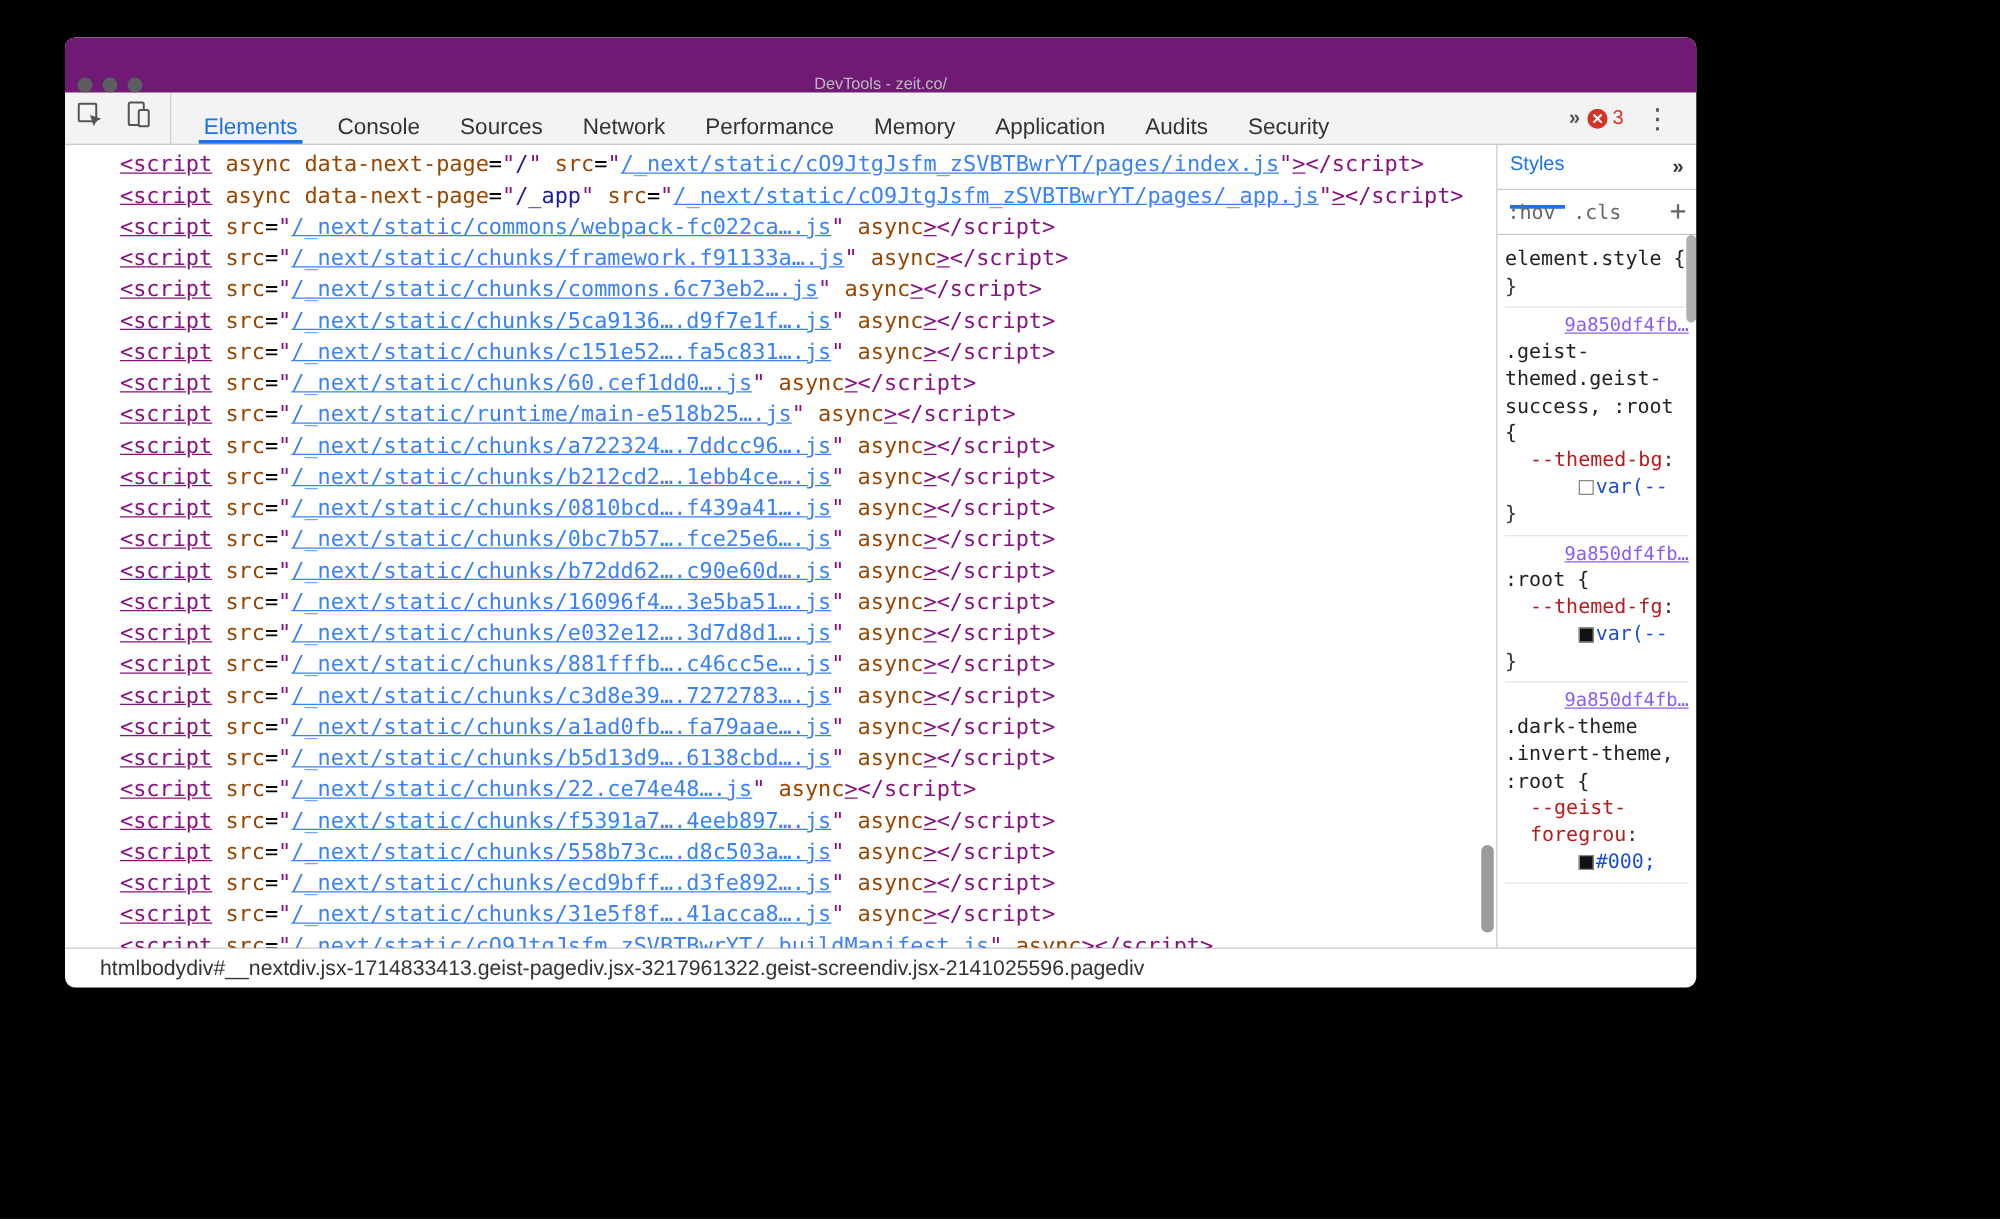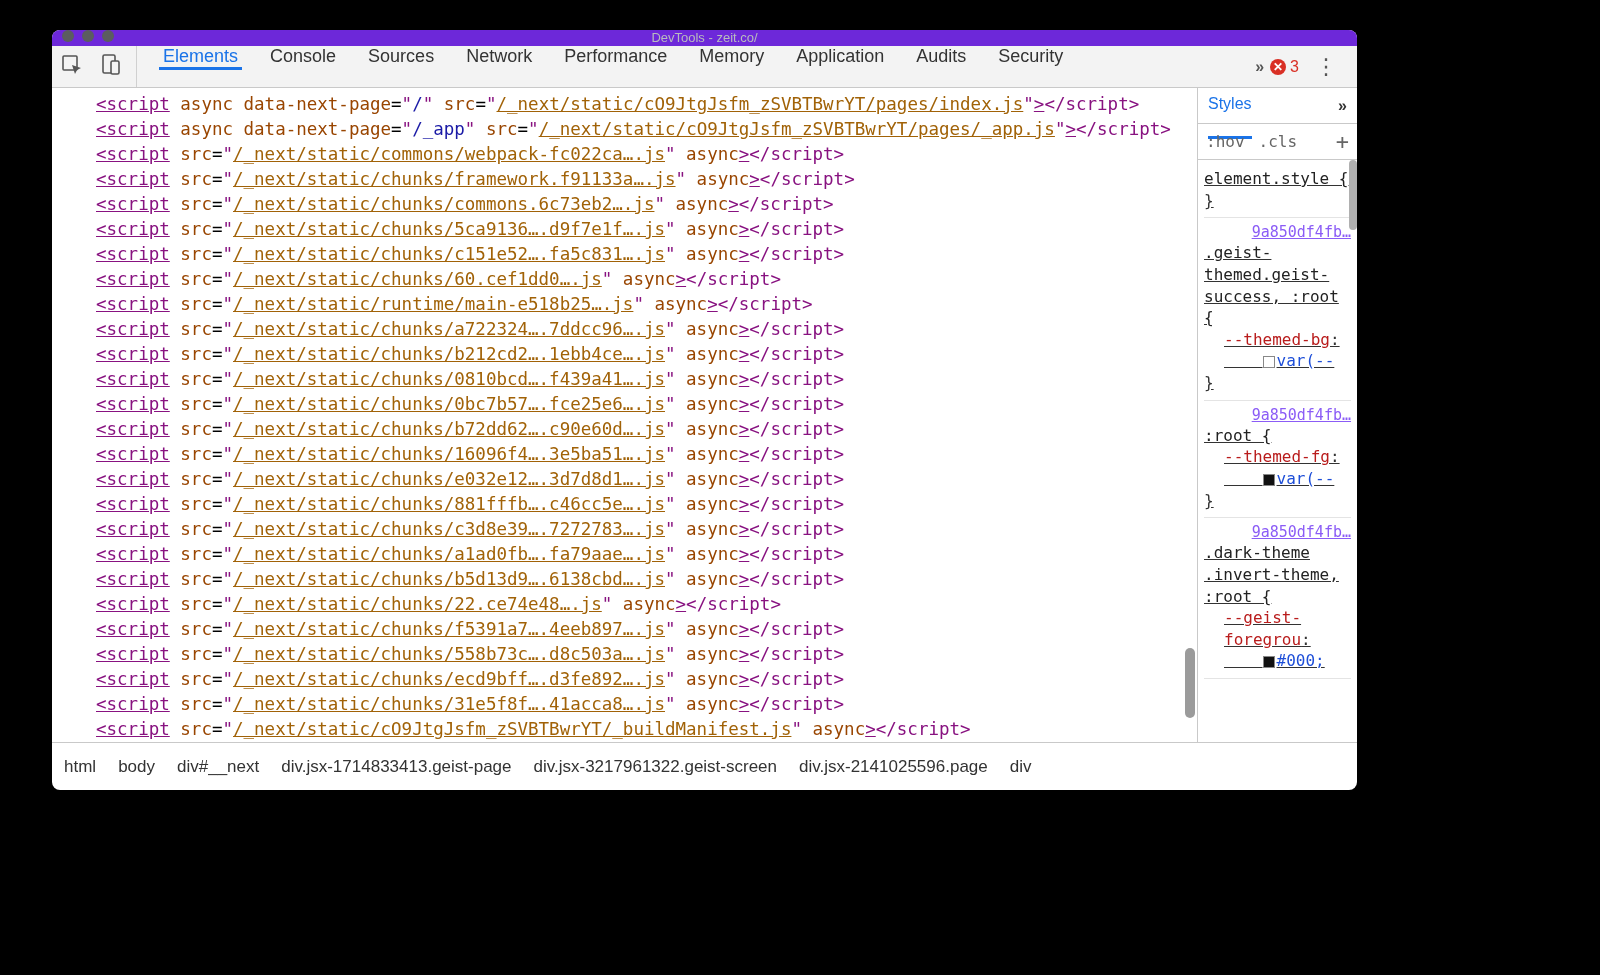--- a/index.html
+++ b/index.html
@@ -7,64 +7,64 @@
   .window {
     position: absolute;
     left: 52px; top: 30px; width: 1305px; height: 760px;
     background: #fff;
     border-radius: 8px;
     overflow: hidden;
     box-shadow: 0 20px 60px rgba(0,0,0,.5);
     display: flex; flex-direction: column;
   }
   .titlebar {
-    height: 16px; background: #6d28d9; display:flex; align-items:flex-start; padding:0 10px; gap:8px; position:relative;
+    height: 44px; background: #701a75; display:flex; align-items:flex-end; padding:0 10px; gap:8px; position:relative;
   }
   .titlebar .dots { display:flex; gap:8px; }
   .titlebar .dot { width:12px; height:12px; border-radius:50%; background:#5b5d60; }
   .titlebar .title { position:absolute; left:0; right:0; text-align:center; color:#b9bbbe; font-size:13px; }
   .toolbar {
     height: 42px; border-bottom:1px solid #c9c9c9; background:#f3f3f3;
     display:flex; align-items:stretch; padding:0 8px; gap:0;
   }
   .tb-icons { display:flex; align-items:center; gap:14px; padding-right:14px; border-right:1px solid #d0d0d0; }
   .tb-icons svg { width:24px; height:24px; stroke:#555; fill:none; stroke-width:1.6; }
-  .tabs { display:flex; align-items:flex-start; gap:24px; padding-left:22px; flex:1; font-size:18px; color:#333; }
+  .tabs { display:flex; align-items:flex-end; gap:24px; padding-left:22px; flex:1; font-size:18px; color:#333; }
   .tab { display:flex; align-items:center; padding:0 4px; cursor:pointer; border-bottom:3px solid transparent; }
   .tab.active { color:#1a73e8; border-bottom-color:#1a73e8; }
   .tb-right { display:flex; align-items:center; gap:10px; padding:0 6px; }
   .err-badge { display:flex; align-items:center; gap:4px; font-size:16px; color:#d93025; }
   .err-badge .circ { width:16px; height:16px; border-radius:50%; background:#d93025; color:#fff; font-size:12px; display:flex; align-items:center; justify-content:center; font-weight:700;}
   .kebab { font-size:22px; color:#555; padding:0 6px; cursor:pointer; }
   .main { flex:1; display:flex; min-height:0; }
   .elements { flex:1; overflow:auto; font-family:"SF Mono", ui-monospace, Menlo, monospace; font-size:17.5px; line-height:25px; padding:4px 0 0 44px; position:relative; }
   .elements .scrollbar { position:absolute; right:2px; width:10px; height:70px; background:#9b9b9b; border-radius:5px; top:560px;}
   .line { white-space:nowrap; }
   .tag { color:#881280;text-decoration:underline; }
   .attr-name { color:#994500; }
   .attr-val { color:#1a1aa6; }
-  .link { color:#a16207; text-decoration:underline; }
+  .link { color:#3b82f6; text-decoration:underline; }
   .gt, .quote { color:#881280; }
   .close { color:#881280; }
   .styles-panel { width:160px; border-left:1px solid #c9c9c9; display:flex; flex-direction:column; font-size:16px; color:#333; overflow:hidden; }
   .sp-tabs { height:36px; border-bottom:1px solid #c9c9c9; display:flex; align-items:center; padding:0 10px; gap:12px;}
   .sp-tab { color:#1a73e8; border-bottom:3px solid #1a73e8; padding:23px 0; }
   .sp-toolbar { height:36px; border-bottom:1px solid #c9c9c9; display:flex; align-items:center; gap:14px; padding:0 8px; font-family:ui-monospace,monospace; color:#666;}
   .sp-toolbar .plus { margin-left:auto; font-size:22px; }
   .sp-content { flex:1; overflow:hidden; font-family:"SF Mono", ui-monospace, monospace; font-size:16px; line-height:1.35; padding:4px 6px; position:relative;}
-  .rule { border-bottom:1px solid #e4e4e4; padding:4px 0 6px;text-decoration:underline; }
+  .rule { border-bottom:1px solid #e4e4e4; padding:4px 0 6px; }
   .rule .srclink { color:#8b5cf6; text-decoration:underline; float:right; font-size:15px;}
   .rule .sel { color:#222; }
   .rule .prop { padding-left:20px;}
   .rule .pname { color:#555;}
   .rule .pval { color:#1d4ed8; }
   .rule .themed { color:#b91c1c; }
   .swatch { display:inline-block; width:12px; height:12px; border:1px solid #888; vertical-align:middle; margin-right:2px;}
   .swatch.dark { background:#111; }
-  .breadcrumb { height:48px; border-top:1px solid #c9c9c9; display:flex; align-items:center; gap:22px; padding:0 12px; font-size:17px; color:#333; font-family:-apple-system, sans-serif; overflow:hidden;}
+  .breadcrumb { height:32px; border-top:1px solid #c9c9c9; display:flex; align-items:center; padding:0 28px; font-size:17px; color:#333; font-family:-apple-system, sans-serif; overflow:hidden;}
   .breadcrumb .bc { color:#6a3ea1; cursor:pointer;}
   .breadcrumb .bc.plain { color:#333;}
   .chev { font-size:16px; color:#555; }
   .sp-tabs .chev { margin-left:auto; color:#333; font-weight:700;}
   .sp-scrollbar { position:absolute; right:0; top:0; width:8px; height:70px; background:#b0b0b0; border-radius:4px;}
 </style>
 </head>
 <body>
 
 <div class="window">

